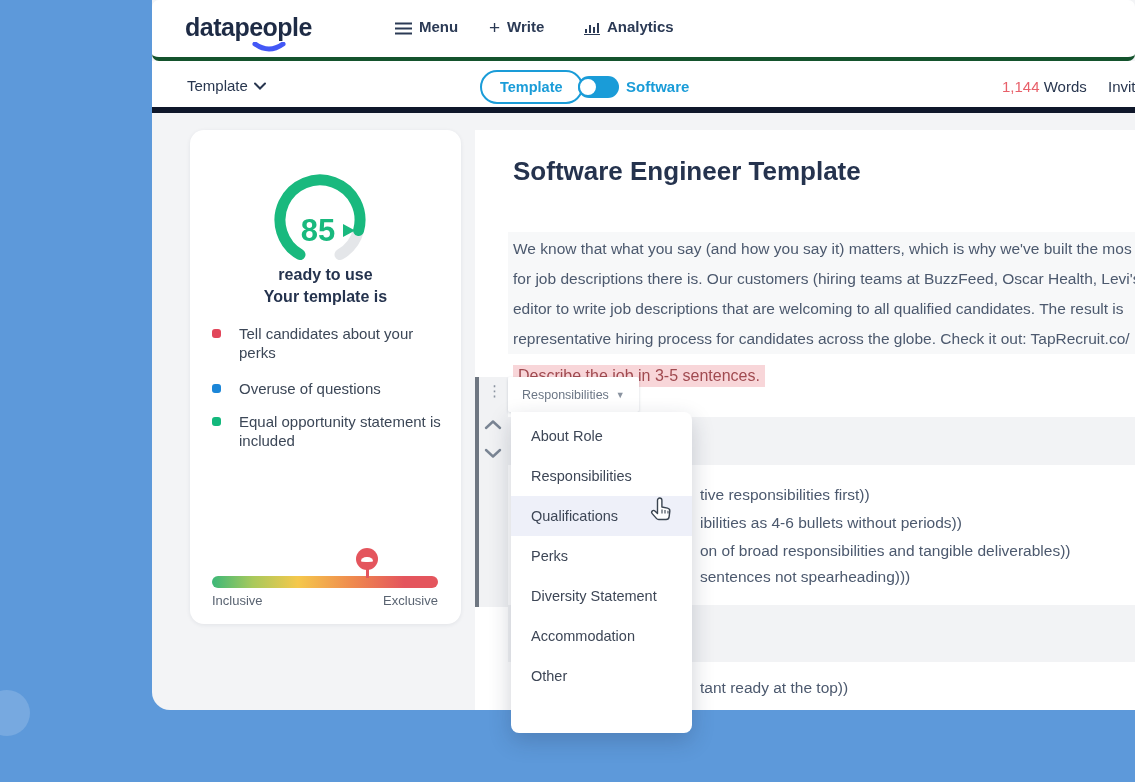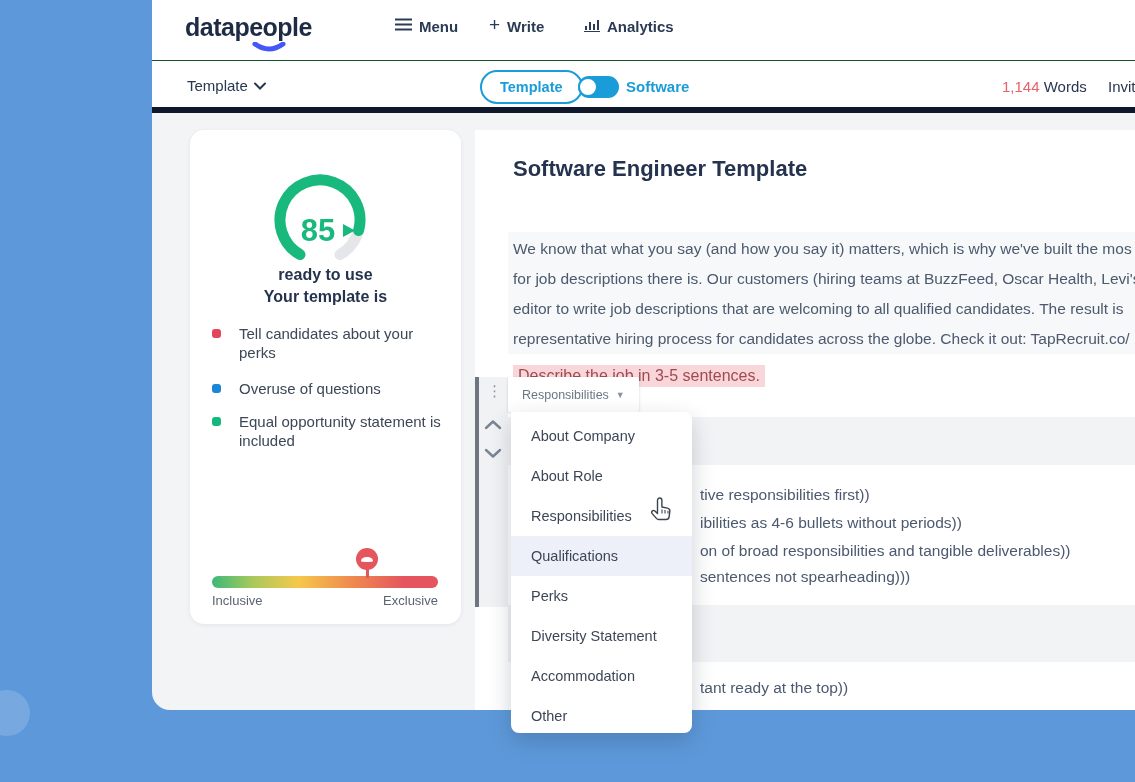--- a/index.html
+++ b/index.html
@@ -6,27 +6,27 @@
   html,body { width:1135px; height:782px; }
   body { font-family:"Liberation Sans", sans-serif; }
   #page { position:relative; width:1135px; height:782px; overflow:hidden; background:#5d99da; }
 
   
   .deco-circle { position:absolute; left:-16px; top:690px; width:46px; height:46px; border-radius:50%; background:rgba(255,255,255,.16); }
 
   
   .window { position:absolute; left:152px; top:0; width:983px; height:710px; background:#f3f4f6; border-radius:0 0 0 18px; }
 
-  .topbar { position:absolute; left:0; top:0; width:100%; height:61px; background:#fff; border-bottom:1px solid #14532d; }
+  .topbar { position:absolute; left:0; top:0; width:100%; height:61px; background:#fff; border-bottom:4px solid #14532d;border-radius:7px; }
   .subbar { position:absolute; left:0; top:61px; width:100%; height:52px; background:#fff; border-bottom:6px solid #0f172a; }
 
   .logo { position:absolute; left:33px; top:13px; font-size:25px; font-weight:800; letter-spacing:-0.5px; color:#1e2b45; }
   .logo-smile { position:absolute; left:100px; top:42px; }
 
-  .nav-item { position:absolute; top:18px; display:flex; align-items:flex-start; gap:7px; font-size:15px; font-weight:700; color:#2b3a55; cursor:pointer; }
+  .nav-item { position:absolute; top:18px; display:flex; align-items:flex-end; gap:7px; font-size:15px; font-weight:700; color:#2b3a55; cursor:pointer; }
   .nav-menu { left:243px; }
   .nav-write { left:337px; }
   .nav-analytics { left:432px; }
   .nav-item svg { display:block; }
   .plus-glyph { font-size:19px; font-weight:500; color:#2b3a55; line-height:14px; }
 
   .doc-type { position:absolute; left:35px; top:16px; display:flex; align-items:center; gap:6px; font-size:15px; font-weight:500; color:#28364f; cursor:pointer; }
 
   .mode-pill { position:absolute; left:328px; top:9px; height:34px; padding:0 18px; border:2px solid #1a9cd8; border-radius:17px; background:#fff; color:#1a9cd8; font-size:14.5px; font-weight:700; display:flex; align-items:center; cursor:pointer; }
   .toggle { position:absolute; left:426px; top:15px; width:41px; height:22px; border-radius:11px; background:#1a9cd8; cursor:pointer; }
@@ -49,21 +49,21 @@
     background:linear-gradient(90deg,#3cb878 0%,#a8c95c 18%,#f5c84c 38%,#ef8a4e 62%,#e4555d 85%,#e4555d 100%); }
   .scale-marker { position:absolute; left:356px; top:548px; width:22px; height:22px; border-radius:50%; background:#e4555d; }
   .scale-marker .mouth { position:absolute; left:5px; top:9px; width:12px; height:5px; background:#fff; border-radius:50% 50% 45% 45% / 90% 90% 20% 20%; }
   .scale-marker .stem { position:absolute; left:9.5px; top:20px; width:3px; height:10px; background:#e4555d; }
   .scale-label { position:absolute; top:593px; font-size:13px; color:#5a6472; }
   .scale-label.left { left:212px; }
   .scale-label.right { left:212px; width:226px; text-align:right; }
 
   
   .editor { position:absolute; left:475px; top:130px; width:660px; height:580px; background:#fff; }
-  .doc-title { position:absolute; left:513px; top:156px; font-size:22px; font-weight:700; color:#25334e; }
+  .doc-title { position:absolute; left:513px; top:156px; font-size:26px; font-weight:700; color:#25334e; }
   .para-block { position:absolute; left:508px; top:232px; width:627px; height:122px; background:#f7f8f9; }
   .para-line { position:absolute; left:513px; width:622px; white-space:nowrap; overflow:hidden; font-size:15.5px; color:#4c596e; }
   .flag-sentence { position:absolute; left:513px; top:365px; background:#f8d6d9; color:#a04a50; font-size:16px; padding:2px 5px; white-space:nowrap; z-index:3; }
 
   .gray-band { position:absolute; left:508px; width:627px; background:#f2f3f5; z-index:2; }
   .band1 { top:417px; height:48px; }
   .band2 { top:605px; height:57px; }
   .fragment { position:absolute; left:700px; white-space:nowrap; font-size:15.5px; color:#4c596e; z-index:2; }
 
   
@@ -219,21 +219,20 @@
         <path d="M2 3 L9 9.5 L16 3" stroke="#7a8594" stroke-width="2.4" fill="none" stroke-linecap="round" stroke-linejoin="round"></path>
       </svg>
   </div>
 
   <div class="section-chip">
     <span>Responsibilities</span>
     <span class="chip-caret">▼</span>
   </div>
 
   <div class="menu">
-    <div class="menu-item">About Company</div>
     <div class="menu-item">About Role</div>
     <div class="menu-item">Responsibilities</div>
     <div class="menu-item hl">Qualifications</div>
     <div class="menu-item">Perks</div>
     <div class="menu-item">Diversity Statement</div>
     <div class="menu-item">Accommodation</div>
     <div class="menu-item">Other</div>
   </div>
 
   <svg class="cursor-hand" width="26" height="28" viewBox="0 0 26 28">

